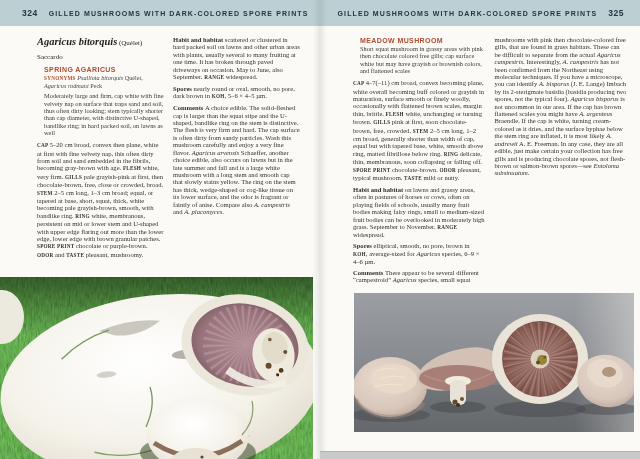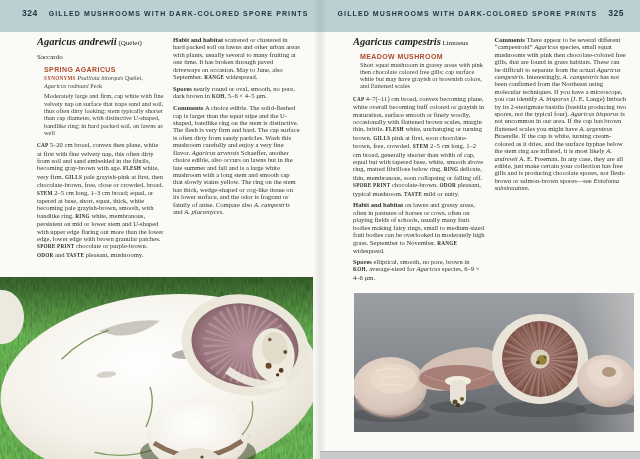--- a/index.html
+++ b/index.html
@@ -1,19 +1,19 @@
 <!DOCTYPE html>
 <html><head>
 <meta charset="utf-8">
 <style>
   html,body{margin:0;padding:0;background:#e8e8e6;}
   .spread{position:relative;width:640px;height:459px;background:#fbfaf7;overflow:hidden;
           font-family:"Liberation Serif", serif;color:#33312e;}
   
-  .band{position:absolute;left:0;top:0;width:640px;height:32px;background:#bccfd2;}
+  .band{position:absolute;left:0;top:0;width:640px;height:26px;background:#bccfd2;}
   .ph{position:absolute;top:8px;display:flex;gap:11px;align-items:baseline;
       font-family:"Liberation Sans", sans-serif;font-size:7px;font-weight:700;
       letter-spacing:1.1px;color:#223640;white-space:nowrap;}
   .ph-left{left:22px;}
   .ph-right{right:16px;padding-left:14px;}
   .pnum{font-size:8.5px;letter-spacing:0.5px;}
   
   .textcol{position:absolute;column-count:2;column-fill:auto;overflow:hidden;}
   .text-left{left:37px;top:36px;width:263px;height:240px;column-gap:9px;}
   .text-right{left:353px;top:36px;width:274px;height:252px;column-gap:9px;}
@@ -52,34 +52,33 @@
       <span class="pnum">324</span>
       <span class="ptitle">GILLED MUSHROOMS WITH DARK-COLORED SPORE PRINTS</span>
     </div>
     <div class="ph ph-right">
       <span class="ptitle">GILLED MUSHROOMS WITH DARK-COLORED SPORE PRINTS</span>
       <span class="pnum">325</span>
     </div>
   </div>
 
   <section class="textcol text-left">
-    <h2 class="sp-title"><span class="sg-bi">Agaricus andrewii</span><span class="sg-auth"> (Quélet) Saccardo</span></h2>
+    <h2 class="sp-title"><span class="sg-bi">Agaricus bitorquis</span><span class="sg-auth"> (Quélet) Saccardo</span></h2>
     <div class="intro">
       <h3 class="common">SPRING AGARICUS</h3>
       <p class="syn"><span class="sg-scr">SYNONYMS </span><span class="sg-i">Psalliota bitorquis</span><span class="sg-r"> Quélet, </span><span class="sg-i">Agaricus rodmani</span><span class="sg-r"> Peck</span></p>
       <p class="summary">Moderately large and firm, cap white with fine velvety nap on surface that traps sand and soil, thus often dirty looking; stem typically shorter than cap diameter, with distinctive U-shaped, bandlike ring; in hard packed soil, on lawns as well</p>
     </div>
     <p class="body"><span class="sg-sc">CAP </span><span class="sg-r">5–20 cm broad, convex then plane, white at first with fine velvety nap, this often dirty from soil and sand embedded in the fibrils, becoming gray-brown with age. </span><span class="sg-sc">FLESH </span><span class="sg-r">white, very firm. </span><span class="sg-sc">GILLS </span><span class="sg-r">pale grayish-pink at first, then chocolate-brown, free, close or crowded, broad. </span><span class="sg-sc">STEM </span><span class="sg-r">2–5 cm long, 1–3 cm broad; equal, or tapered at base, short, squat, thick, white becoming pale grayish-brown, smooth, with bandlike ring. </span><span class="sg-sc">RING </span><span class="sg-r">white, membranous, persistent on mid or lower stem and U-shaped with upper edge flaring out more than the lower edge, lower edge with brown granular patches. </span><span class="sg-sc">SPORE PRINT </span><span class="sg-r">chocolate or purple-brown. </span><span class="sg-sc">ODOR </span><span class="sg-r">and </span><span class="sg-sc">TASTE </span><span class="sg-r">pleasant, mushroomy.</span></p>
     <p class="body"><span class="sg-b">Habit and habitat </span><span class="sg-r">scattered or clustered in hard packed soil on lawns and other urban areas with plants, usually several to many fruiting at one time. It has broken through paved driveways on occasion. May to June, also September. </span><span class="sg-sc">RANGE </span><span class="sg-r">widespread.</span></p>
     <p class="body"><span class="sg-b">Spores </span><span class="sg-r">nearly round or oval, smooth, no pore, dark brown in </span><span class="sg-sc">KOH</span><span class="sg-r">, 5–6 × 4–5 µm.</span></p>
     <p class="body"><span class="sg-b">Comments </span><span class="sg-r">A choice edible. The solid-fleshed cap is larger than the squat stipe and the U-shaped, bandlike ring on the stem is distinctive. The flesh is very firm and hard. The cap surface is often dirty from sandy particles. Wash this mushroom carefully and enjoy a very fine flavor. </span><span class="sg-i">Agaricus arvensis</span><span class="sg-r"> Schaeffer, another choice edible, also occurs on lawns but in the late summer and fall and is a large white mushroom with a long stem and smooth cap that slowly stains yellow. The ring on the stem has thick, wedge-shaped or cog-like tissue on its lower surface, and the odor is fragrant or faintly of anise. Compare also </span><span class="sg-i">A. campestris</span><span class="sg-r"> and </span><span class="sg-i">A. placomyces</span><span class="sg-r">.</span></p>
   </section>
 
   <section class="textcol text-right">
-    <h2 class="sp-title"><span class="sg-bi">Agaricus campestris</span><span class="sg-auth"> Linnaeus</span></h2>
     <div class="intro">
       <h3 class="common">MEADOW MUSHROOM</h3>
       <p class="summary">Short squat mushroom in grassy areas with pink then chocolate colored free gills; cap surface white but may have grayish or brownish colors, and flattened scales</p>
     </div>
     <p class="body"><span class="sg-sc">CAP </span><span class="sg-r">4–7(–11) cm broad, convex becoming plane, white overall becoming buff colored or grayish in maturation, surface smooth or finely woolly, occasionally with flattened brown scales, margin thin, brittle. </span><span class="sg-sc">FLESH </span><span class="sg-r">white, unchanging or turning brown. </span><span class="sg-sc">GILLS </span><span class="sg-r">pink at first, soon chocolate-brown, free, crowded. </span><span class="sg-sc">STEM </span><span class="sg-r">2–5 cm long, 1–2 cm broad, generally shorter than width of cap, equal but with tapered base, white, smooth above ring, matted fibrillose below ring. </span><span class="sg-sc">RING </span><span class="sg-r">delicate, thin, membranous, soon collapsing or falling off. </span><span class="sg-sc">SPORE PRINT </span><span class="sg-r">chocolate-brown. </span><span class="sg-sc">ODOR </span><span class="sg-r">pleasant, typical mushroom. </span><span class="sg-sc">TASTE </span><span class="sg-r">mild or nutty.</span></p>
     <p class="body"><span class="sg-b">Habit and habitat </span><span class="sg-r">on lawns and grassy areas, often in pastures of horses or cows, often on playing fields of schools, usually many fruit bodies making fairy rings, small to medium-sized fruit bodies can be overlooked in moderately high grass. September to November. </span><span class="sg-sc">RANGE </span><span class="sg-r">widespread.</span></p>
     <p class="body"><span class="sg-b">Spores </span><span class="sg-r">elliptical, smooth, no pore, brown in </span><span class="sg-sc">KOH</span><span class="sg-r">, average-sized for </span><span class="sg-i">Agaricus</span><span class="sg-r"> species, 6–9 × 4–6 µm.</span></p>
     <p class="body"><span class="sg-b">Comments </span><span class="sg-r">There appear to be several different “campestroid” </span><span class="sg-i">Agaricus</span><span class="sg-r"> species, small squat mushrooms with pink then chocolate-colored free gills, that are found in grass habitats. These can be difficult to separate from the actual </span><span class="sg-i">Agaricus campestris</span><span class="sg-r">. Interestingly, </span><span class="sg-i">A. campestris</span><span class="sg-r"> has not been confirmed from the Northeast using molecular techniques. If you have a microscope, you can identify </span><span class="sg-i">A. bisporus</span><span class="sg-r"> (J. E. Lange) Imbach by its 2-sterigmate basidia (basidia producing two spores, not the typical four). </span><span class="sg-i">Agaricus bisporus</span><span class="sg-r"> is not uncommon in our area. If the cap has brown flattened scales you might have </span><span class="sg-i">A. argenteus</span><span class="sg-r"> Braendle. If the cap is white, turning cream-colored as it dries, and the surface hyphae below the stem ring are inflated, it is most likely </span><span class="sg-i">A. andrewii</span><span class="sg-r"> A. E. Freeman. In any case, they are all edible, just make certain your collection has free gills and is producing chocolate spores, not flesh-brown or salmon-brown spores—see </span><span class="sg-i">Entoloma subsinuatum</span><span class="sg-r">.</span></p>
   </section>
 

